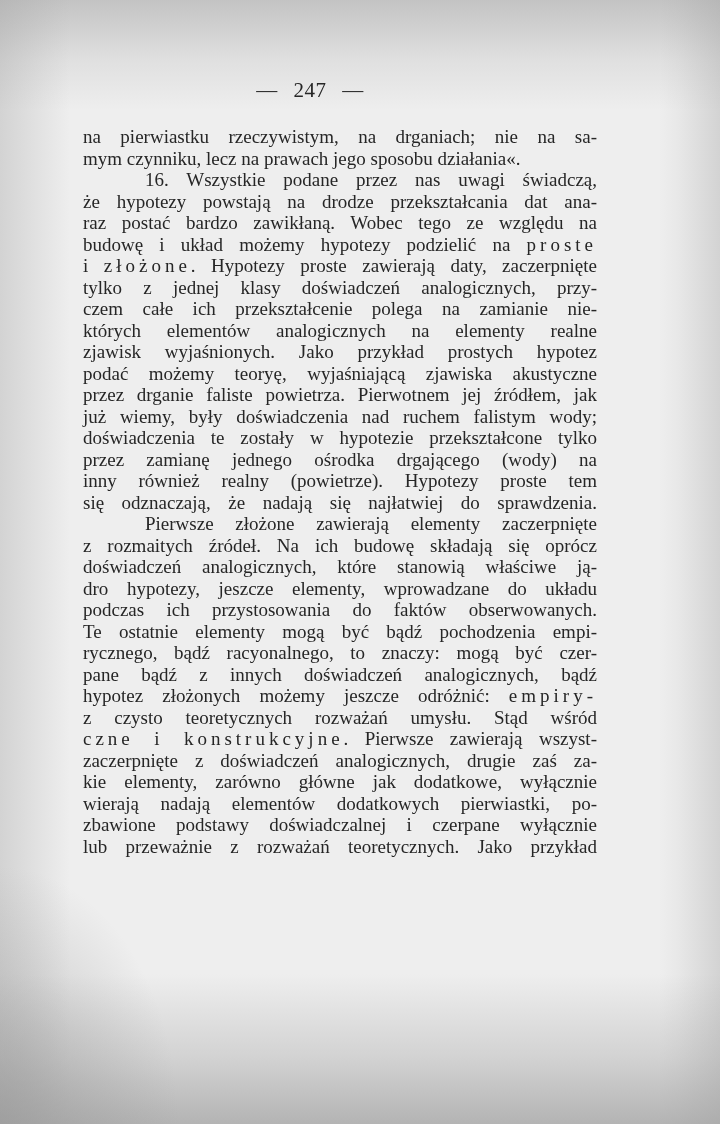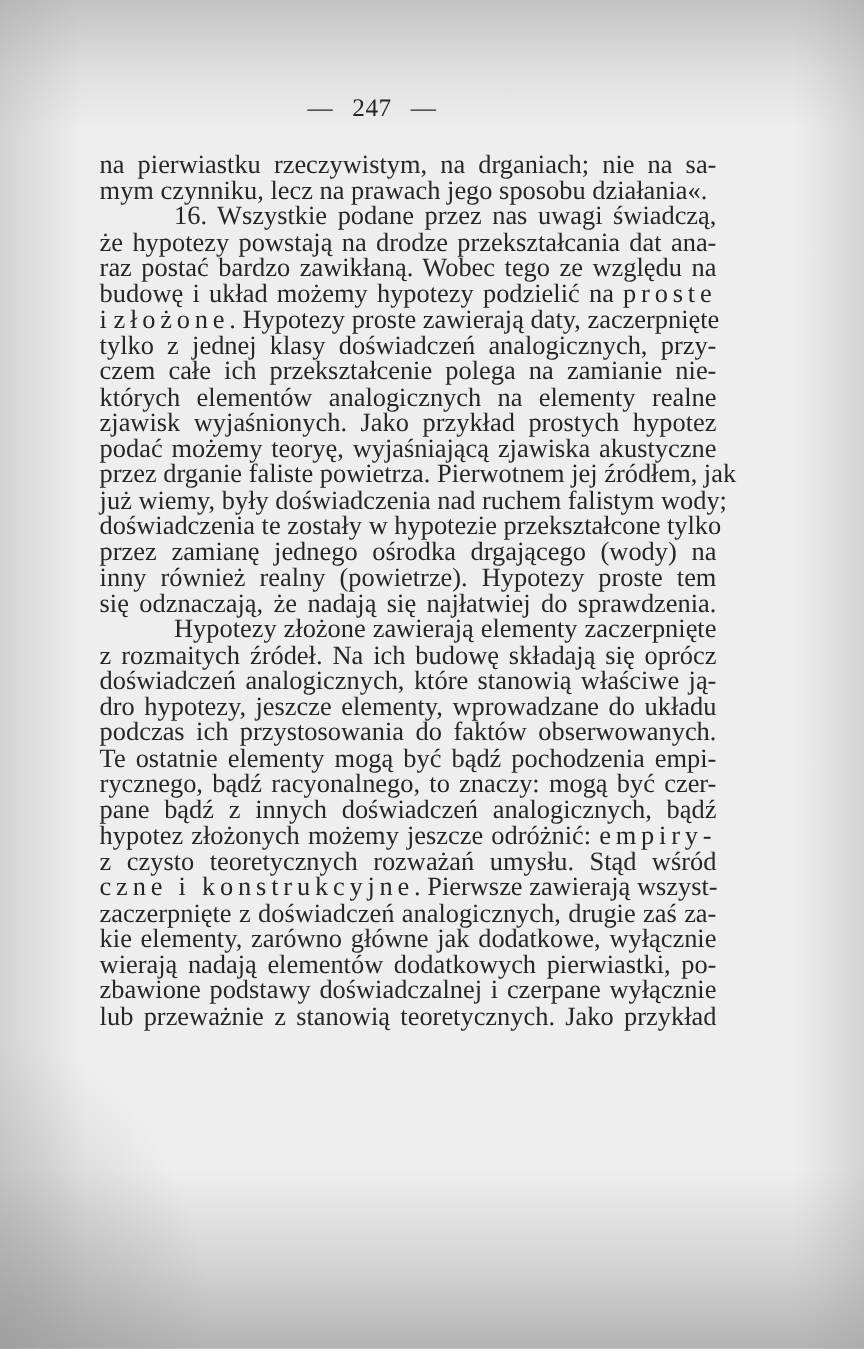--- a/index.html
+++ b/index.html
@@ -31,21 +31,21 @@
       left: 0; bottom: 0; width: 180px; height: 260px;
       background: radial-gradient(ellipse at bottom left, rgba(150,150,150,0.6), rgba(150,150,150,0) 70%);
     }
     .page-number {
       position: absolute; top: 78px; left: 0; width: 620px;
       text-align: center; font-size: 21px; letter-spacing: 0.5px;
     }
     .page-number .dash { display: inline-block; margin: 0 10px; }
     .text-block {
       position: absolute; left: 83px; top: 126px; width: 514px;
-      font-size: 22px; line-height: 21.5px;
+      font-size: 19px; line-height: 21.5px;
     }
     .line {
       display: block; white-space: nowrap; text-align: justify;
       text-align-last: justify; height: 21.5px;
     }
     .line.last { text-align-last: left; }
     .indent { padding-left: 62px; font-family: Liberation Serif, serif; }
     .spaced { letter-spacing: 4px; }
   </style>
 </head>
@@ -75,29 +75,29 @@
   <span class="line">czem całe ich przekształcenie polega na zamianie nie-</span>
   <span class="line">których elementów analogicznych na elementy realne</span>
   <span class="line">zjawisk wyjaśnionych. Jako przykład prostych hypotez</span>
   <span class="line">podać możemy teoryę, wyjaśniającą zjawiska akustyczne</span>
   <span class="line">przez drganie faliste powietrza. Pierwotnem jej źródłem, jak</span>
   <span class="line">już wiemy, były doświadczenia nad ruchem falistym wody;</span>
   <span class="line">doświadczenia te zostały w hypotezie przekształcone tylko</span>
   <span class="line">przez zamianę jednego ośrodka drgającego (wody) na</span>
   <span class="line">inny również realny (powietrze). Hypotezy proste tem</span>
   <span class="line">się odznaczają, że nadają się najłatwiej do sprawdzenia.</span>
-  <span class="line indent">Hypotezy złożone zawierają elementy zaczerpnięte</span>
+  <span class="line indent">Pierwsze złożone zawierają elementy zaczerpnięte</span>
   <span class="line">z rozmaitych źródeł. Na ich budowę składają się oprócz</span>
   <span class="line">doświadczeń analogicznych, które stanowią właściwe ją-</span>
   <span class="line">dro hypotezy, jeszcze elementy, wprowadzane do układu</span>
   <span class="line">podczas ich przystosowania do faktów obserwowanych.</span>
   <span class="line">Te ostatnie elementy mogą być bądź pochodzenia empi-</span>
   <span class="line">rycznego, bądź racyonalnego, to znaczy: mogą być czer-</span>
   <span class="line">pane bądź z innych doświadczeń analogicznych, bądź</span>
   <span class="line"><span>hypotez złożonych możemy jeszcze odróżnić: </span><span class="spaced">empiry-</span><span></span></span>
   <span class="line">z czysto teoretycznych rozważań umysłu. Stąd wśród</span>
   <span class="line"><span></span><span class="spaced">czne i konstrukcyjne</span><span>. Pierwsze zawierają wszyst-</span></span>
   <span class="line">zaczerpnięte z doświadczeń analogicznych, drugie zaś za-</span>
   <span class="line">kie elementy, zarówno główne jak dodatkowe, wyłącznie</span>
   <span class="line">wierają nadają elementów dodatkowych pierwiastki, po-</span>
   <span class="line">zbawione podstawy doświadczalnej i czerpane wyłącznie</span>
-  <span class="line">lub przeważnie z stanowią teoretycznych. Jako przykład</span>
+  <span class="line">lub przeważnie z rozważań teoretycznych. Jako przykład</span>
 </div>
 
 </body></html>

